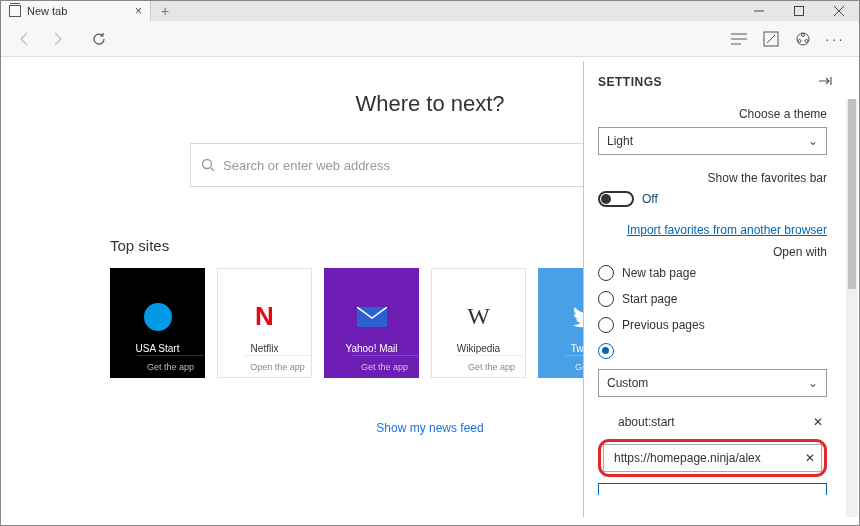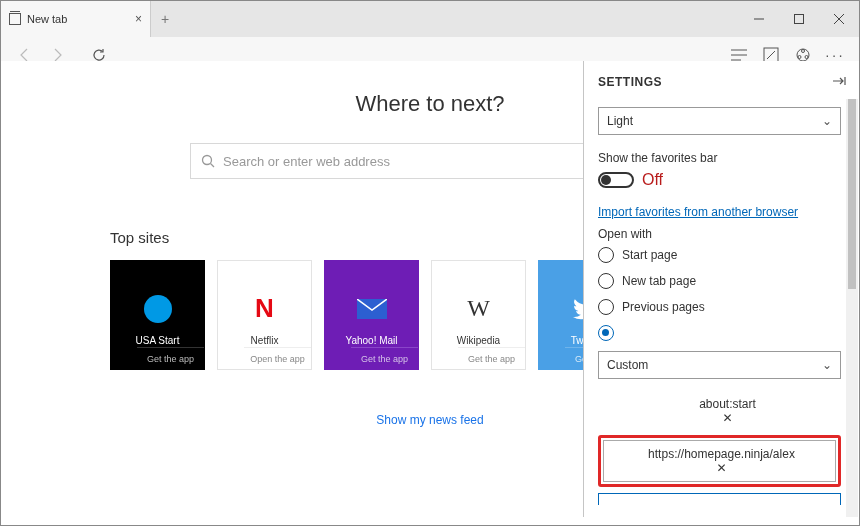--- a/index.html
+++ b/index.html
@@ -1,40 +1,40 @@
 <!DOCTYPE html>
 <html><head>
 <meta charset="utf-8">
 <style>
   * { box-sizing: border-box; margin: 0; padding: 0; font-family: "Segoe UI", Arial, sans-serif; }
   body { width: 860px; height: 526px; background: #fff; position: relative; overflow: hidden; border: 1px solid #888; }
   
   
-  .titlebar { height: 36px; background: #e6e6e6; display: flex; align-items: stretch; }
+  .titlebar { height: 20px; background: #e6e6e6; display: flex; align-items: stretch; }
   .tab { display: flex; align-items: center; padding: 0 8px; background: #f7f7f7; border-right: 1px solid #ccc; width: 150px; font-size: 11px; color: #333; }
   .tab-icon { width: 12px; height: 12px; border: 1px solid #555; margin-right: 6px; position: relative; }
   .tab-icon::after { content: ""; position: absolute; top: -3px; left: 0; right: 0; height: 2px; border-top: 1px solid #555; }
   .tab-close { margin-left: auto; font-size: 12px; color: #555; cursor: pointer; }
   .newtab-btn { width: 28px; display: flex; align-items: center; justify-content: center; color: #777; font-size: 14px; }
   .titlebar-spacer { flex: 1; }
   .win-controls { display: flex; }
   .win-btn { width: 40px; display: flex; align-items: center; justify-content: center; color: #444; }
   .win-btn svg { width: 10px; height: 10px; }
   
   
   .toolbar { height: 36px; background: #f7f7f7; border-bottom: 1px solid #ddd; display: flex; align-items: center; padding: 0 8px; }
   .nav-btn { width: 32px; height: 32px; display: flex; align-items: center; justify-content: center; color: #555; }
   .nav-btn.disabled { color: #bbb; }
   .toolbar-spacer { flex: 1; }
   .tool-icon { width: 32px; height: 32px; display: flex; align-items: center; justify-content: center; color: #555; }
   
   
   .content { position: absolute; top: 60px; left: 0; right: 0; bottom: 0; background: #fff; padding-top: 30px; }
   .headline { text-align: center; font-size: 22px; font-weight: 400; color: #333; margin-bottom: 26px; }
-  .searchbox { width: 480px; margin: 0 auto 50px; border: 1px solid #d8d8d8; height: 36px; display: flex; align-items: center; padding: 0 10px; color: #888; }
+  .searchbox { width: 480px; margin: 0 auto 50px; border: 1px solid #d8d8d8; height: 44px; display: flex; align-items: center; padding: 0 10px; color: #888; }
   .searchbox svg { margin-right: 8px; flex-shrink: 0; }
   .searchbox .ph { font-size: 13px; color: #999; }
   
   .top-sites { width: 640px; margin: 0 auto; }
   .top-sites h3 { font-size: 15px; font-weight: 400; color: #333; margin-bottom: 14px; }
   .tiles { display: flex; gap: 12px; }
   .tile { width: 95px; height: 110px; border: 1px solid #e3e3e3; display: flex; flex-direction: column; align-items: center; justify-content: center; position: relative; }
   .tile .icon-box { width: 36px; height: 36px; display: flex; align-items: center; justify-content: center; margin-top: 6px; margin-bottom: 8px; }
   .tile .name { font-size: 10px; color: inherit; text-align: center; padding: 0 4px; }
   .tile .footer { position: absolute; bottom: 0; left: 0; right: 0; height: 22px; font-size: 9px; display: flex; align-items: center; justify-content: center; color: #888; border-top: 1px solid rgba(200,200,200,0.3); margin-left: 26px; }
@@ -42,43 +42,43 @@
   .tile.dark .footer { color: #bbb; border-top-color: #333; }
   .tile.purple { background: #6e1db5; color: #fff; border-color: #6e1db5; }
   .tile.purple .footer { color: #d5c2e8; border-top-color: #8a45c9; }
   .tile.blue { background: #4aa0e6; color: #fff; border-color: #4aa0e6; }
   .tile.blue .footer { color: #d5eaf9; border-top-color: #6fb4eb; }
   
   .show-feed { text-align: center; margin-top: 40px; }
   .show-feed a { color: #1a73e8; font-size: 12px; text-decoration: none; }
   
   
-  .settings-panel { position: absolute; top: 60px; right: 1px; bottom: 8px; width: 275px; background: #fff; border-left: 1px solid #c5c5c5; padding: 12px 11px 0 14px; overflow: hidden; }
+  .settings-panel { position: absolute; top: 60px; right: 1px; bottom: 8px; width: 275px; background: #fff; border-left: 1px solid #c5c5c5; padding: 12px 25px 0 14px; overflow: hidden; text-align: right; }
   .settings-scroll { position: absolute; top: 38px; right: 0; width: 12px; bottom: 0; background: #f0f0f0; }
   .settings-scroll .thumb { position: absolute; top: 0; left: 2px; right: 2px; height: 190px; background: #c1c1c1; }
   .settings-header { display: flex; align-items: center; justify-content: space-between; margin-bottom: 16px; }
   .settings-header h2 { font-size: 12px; font-weight: 600; letter-spacing: 0.5px; color: #333; }
   .pin-icon { color: #555; }
   .settings-inner { padding-right: 6px; }
   .label { font-size: 12px; color: #333; margin-bottom: 6px; margin-top: 6px; }
   .select { border: 1px solid #999; height: 28px; display: flex; align-items: center; padding: 0 8px; font-size: 12px; color: #333; justify-content: space-between; margin-bottom: 16px; }
   .select .chev { color: #555; }
   .toggle-row { display: flex; align-items: center; gap: 8px; margin-bottom: 16px; }
   .toggle { width: 36px; height: 16px; border: 2px solid #333; border-radius: 10px; position: relative; }
   .toggle .knob { width: 10px; height: 10px; background: #333; border-radius: 50%; position: absolute; top: 1px; left: 1px; }
-  .toggle-label { font-size: 16px; color: #b91c1c; }
+  .toggle-label { font-size: 12px; color: #0c4a6e; }
   .link { color: #0067b8; font-size: 12px; display: block; margin-bottom: 8px; }
   .radio-row { display: flex; align-items: center; gap: 8px; margin-bottom: 10px; font-size: 12px; color: #333; }
   .radio { width: 16px; height: 16px; border: 1.5px solid #333; border-radius: 50%; position: relative; flex-shrink: 0; }
   .radio.checked { border-color: #0067b8; }
   .radio.checked::after { content: ""; position: absolute; top: 3px; left: 3px; width: 7px; height: 7px; background: #0067b8; border-radius: 50%; }
-  .url-row { display: flex; align-items: center; justify-content: space-between; padding: 4px 4px 4px 20px; font-size: 12px; color: #333; margin-bottom: 6px; flex-direction: column; }
+  .url-row { display: flex; align-items: center; justify-content: space-between; padding: 4px 4px 4px 20px; font-size: 12px; color: #333; margin-bottom: 6px; }
   .url-row .x { color: #333; font-size: 12px; }
   .url-row.boxed { border: 1px solid #aaa; padding: 6px 6px 6px 10px; margin-left: 0; }
-  .highlight { border: 3px solid #e02828; border-radius: 3px; padding: 2px; margin-bottom: 6px; }
+  .highlight { border: 3px solid #e02828; border-radius: 11px; padding: 2px; margin-bottom: 6px; }
   .highlight .url-row.boxed { margin: 0; }
   .cutoff { border: 1px solid #0067b8; border-bottom: none; height: 12px; margin-top: 4px; padding: 5px 8px 0; font-size: 11px; color: #888; overflow: hidden; }
 </style>
 </head>
 <body>
 
 <div class="titlebar">
   <div class="tab">
     <span class="tab-icon"></span>
     <span>New tab</span>
@@ -217,40 +217,41 @@
 <div class="settings-panel">
   <div class="settings-header">
     <h2>SETTINGS</h2>
     <span class="pin-icon">
       <svg width="14" height="12" viewBox="0 0 14 12">
           <path d="M0 6 H10 M7 3 L10 6 L7 9 M12 2 V10" fill="none" stroke="currentColor" stroke-width="1.2"></path>
         </svg>
     </span>
   </div>
   <div class="settings-inner">
+    <div class="label">Choose a theme</div>
     <div class="select">
       <span>Light</span>
       <span class="chev">⌄</span>
     </div>
     <div class="label">Show the favorites bar</div>
     <div class="toggle-row">
       <div class="toggle">
           <div class="knob"></div>
         </div>
       <span class="toggle-label">Off</span>
     </div>
     <a href="#" class="link">Import favorites from another browser</a>
     <div class="label">Open with</div>
     <div class="radio-row">
       <div class="radio"></div>
+      <span>New tab page</span>
+    </div>
+    <div class="radio-row">
+      <div class="radio"></div>
       <span>Start page</span>
-    </div>
-    <div class="radio-row">
-      <div class="radio"></div>
-      <span>New tab page</span>
     </div>
     <div class="radio-row">
       <div class="radio"></div>
       <span>Previous pages</span>
     </div>
     <div class="radio-row">
       <div class="radio checked"></div>
     </div>
     <div class="select" style="margin-bottom:14px">
       <span>Custom</span>

